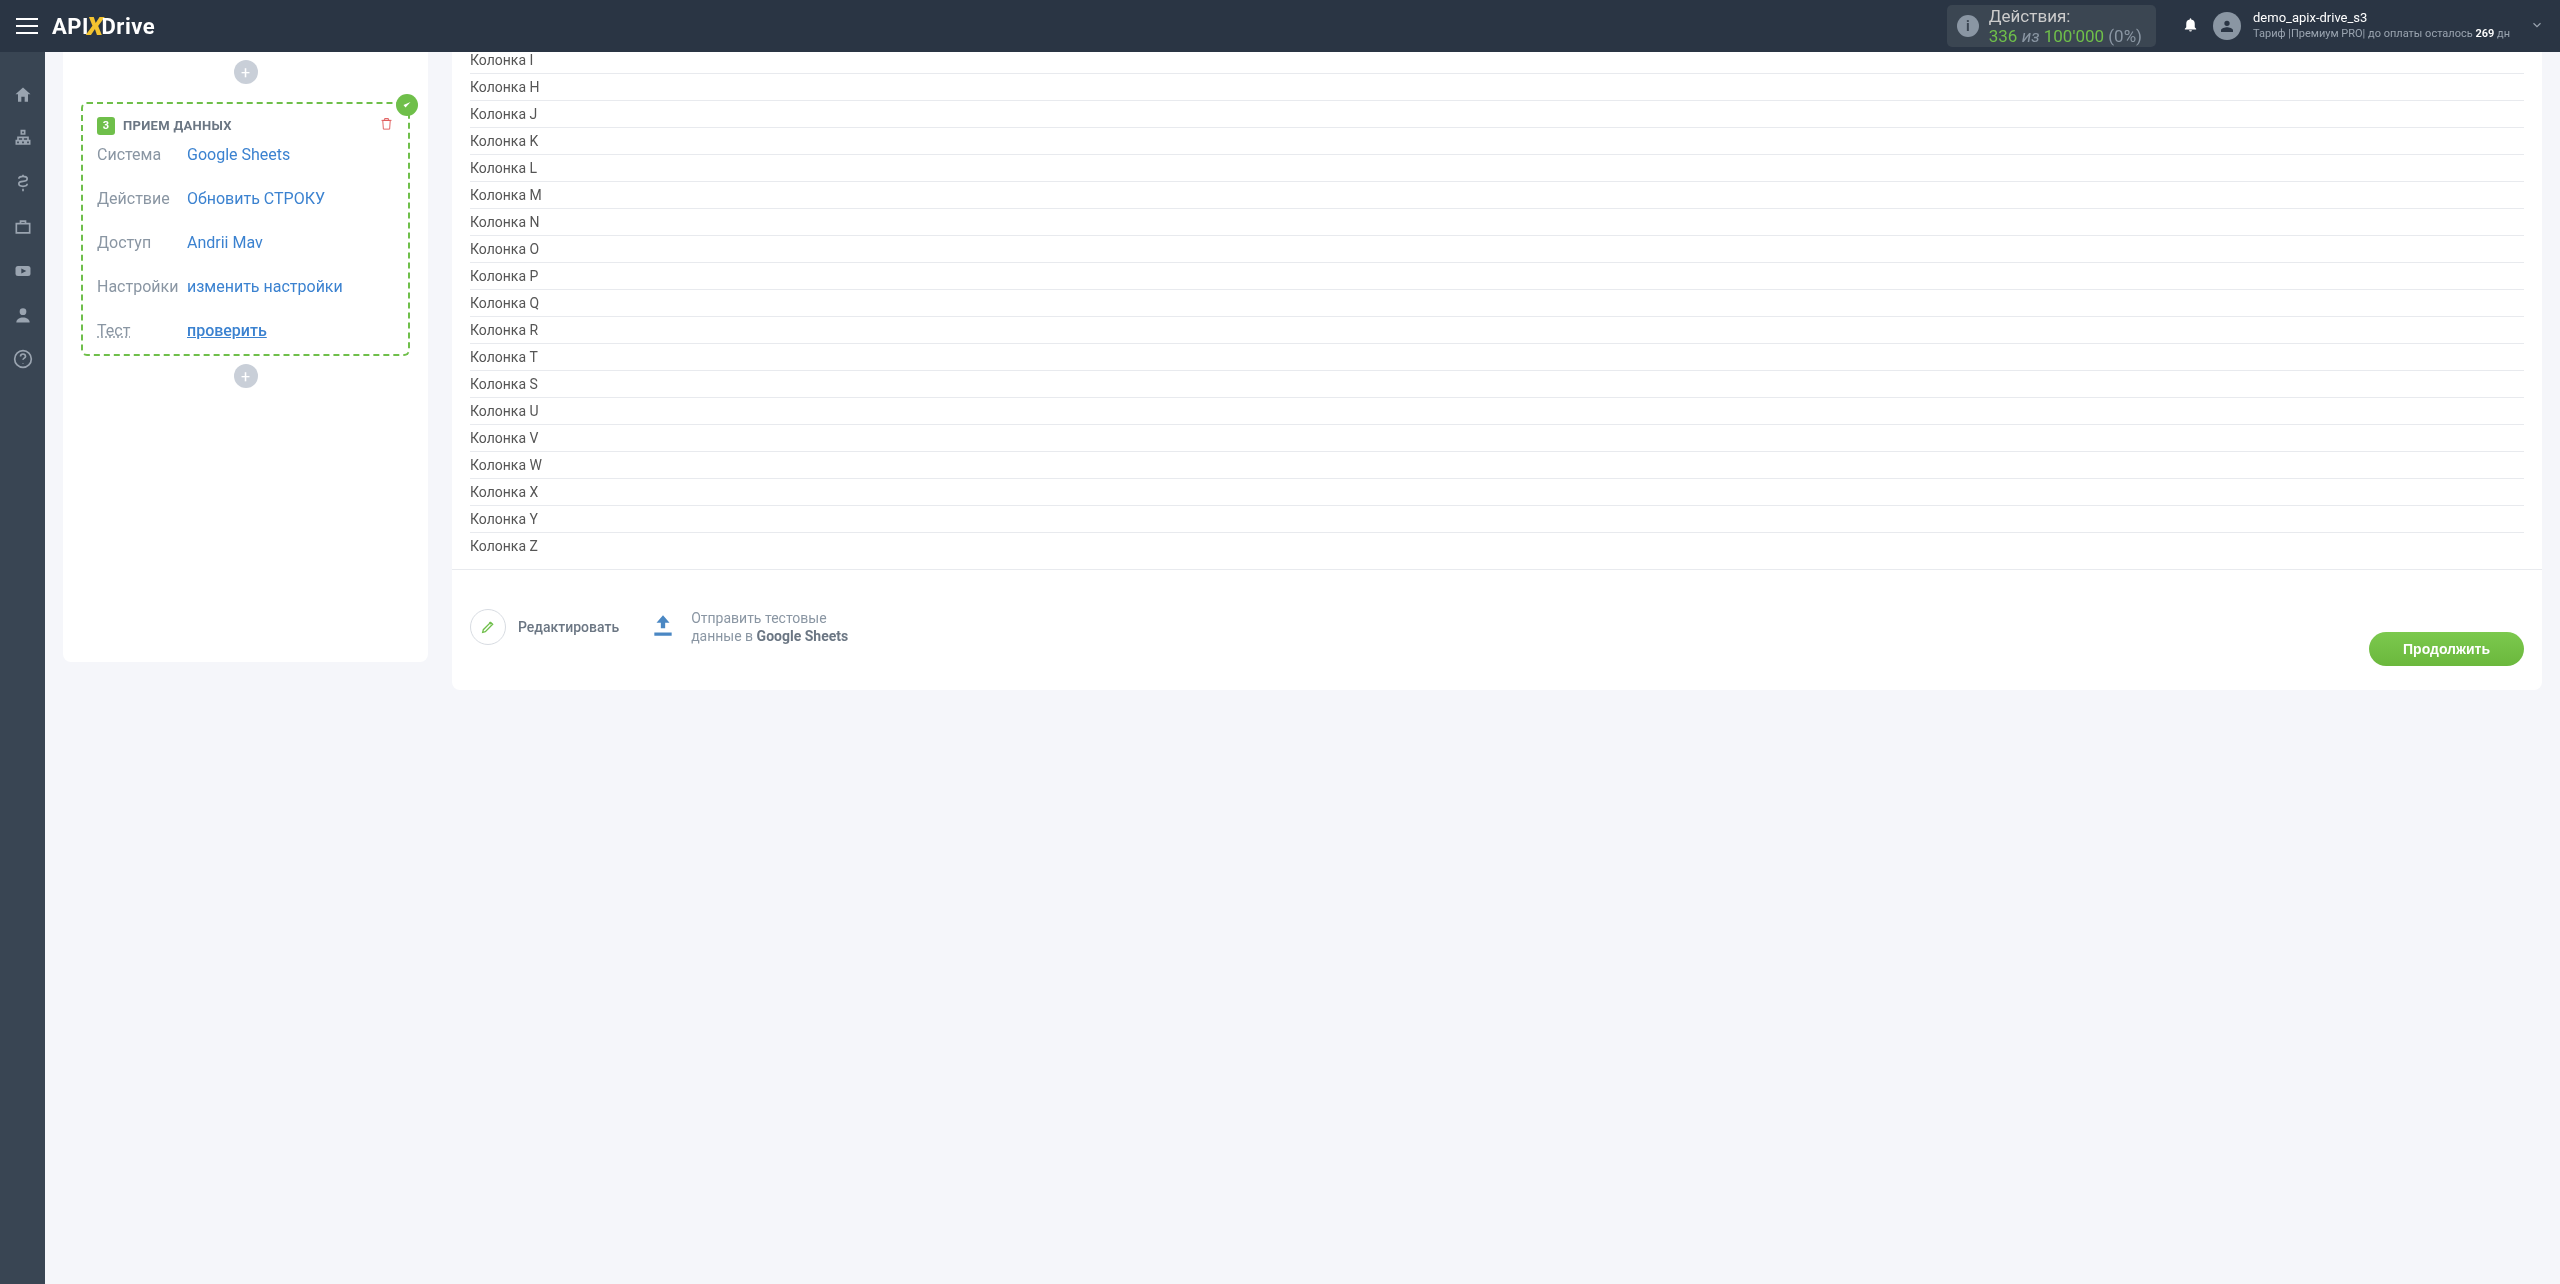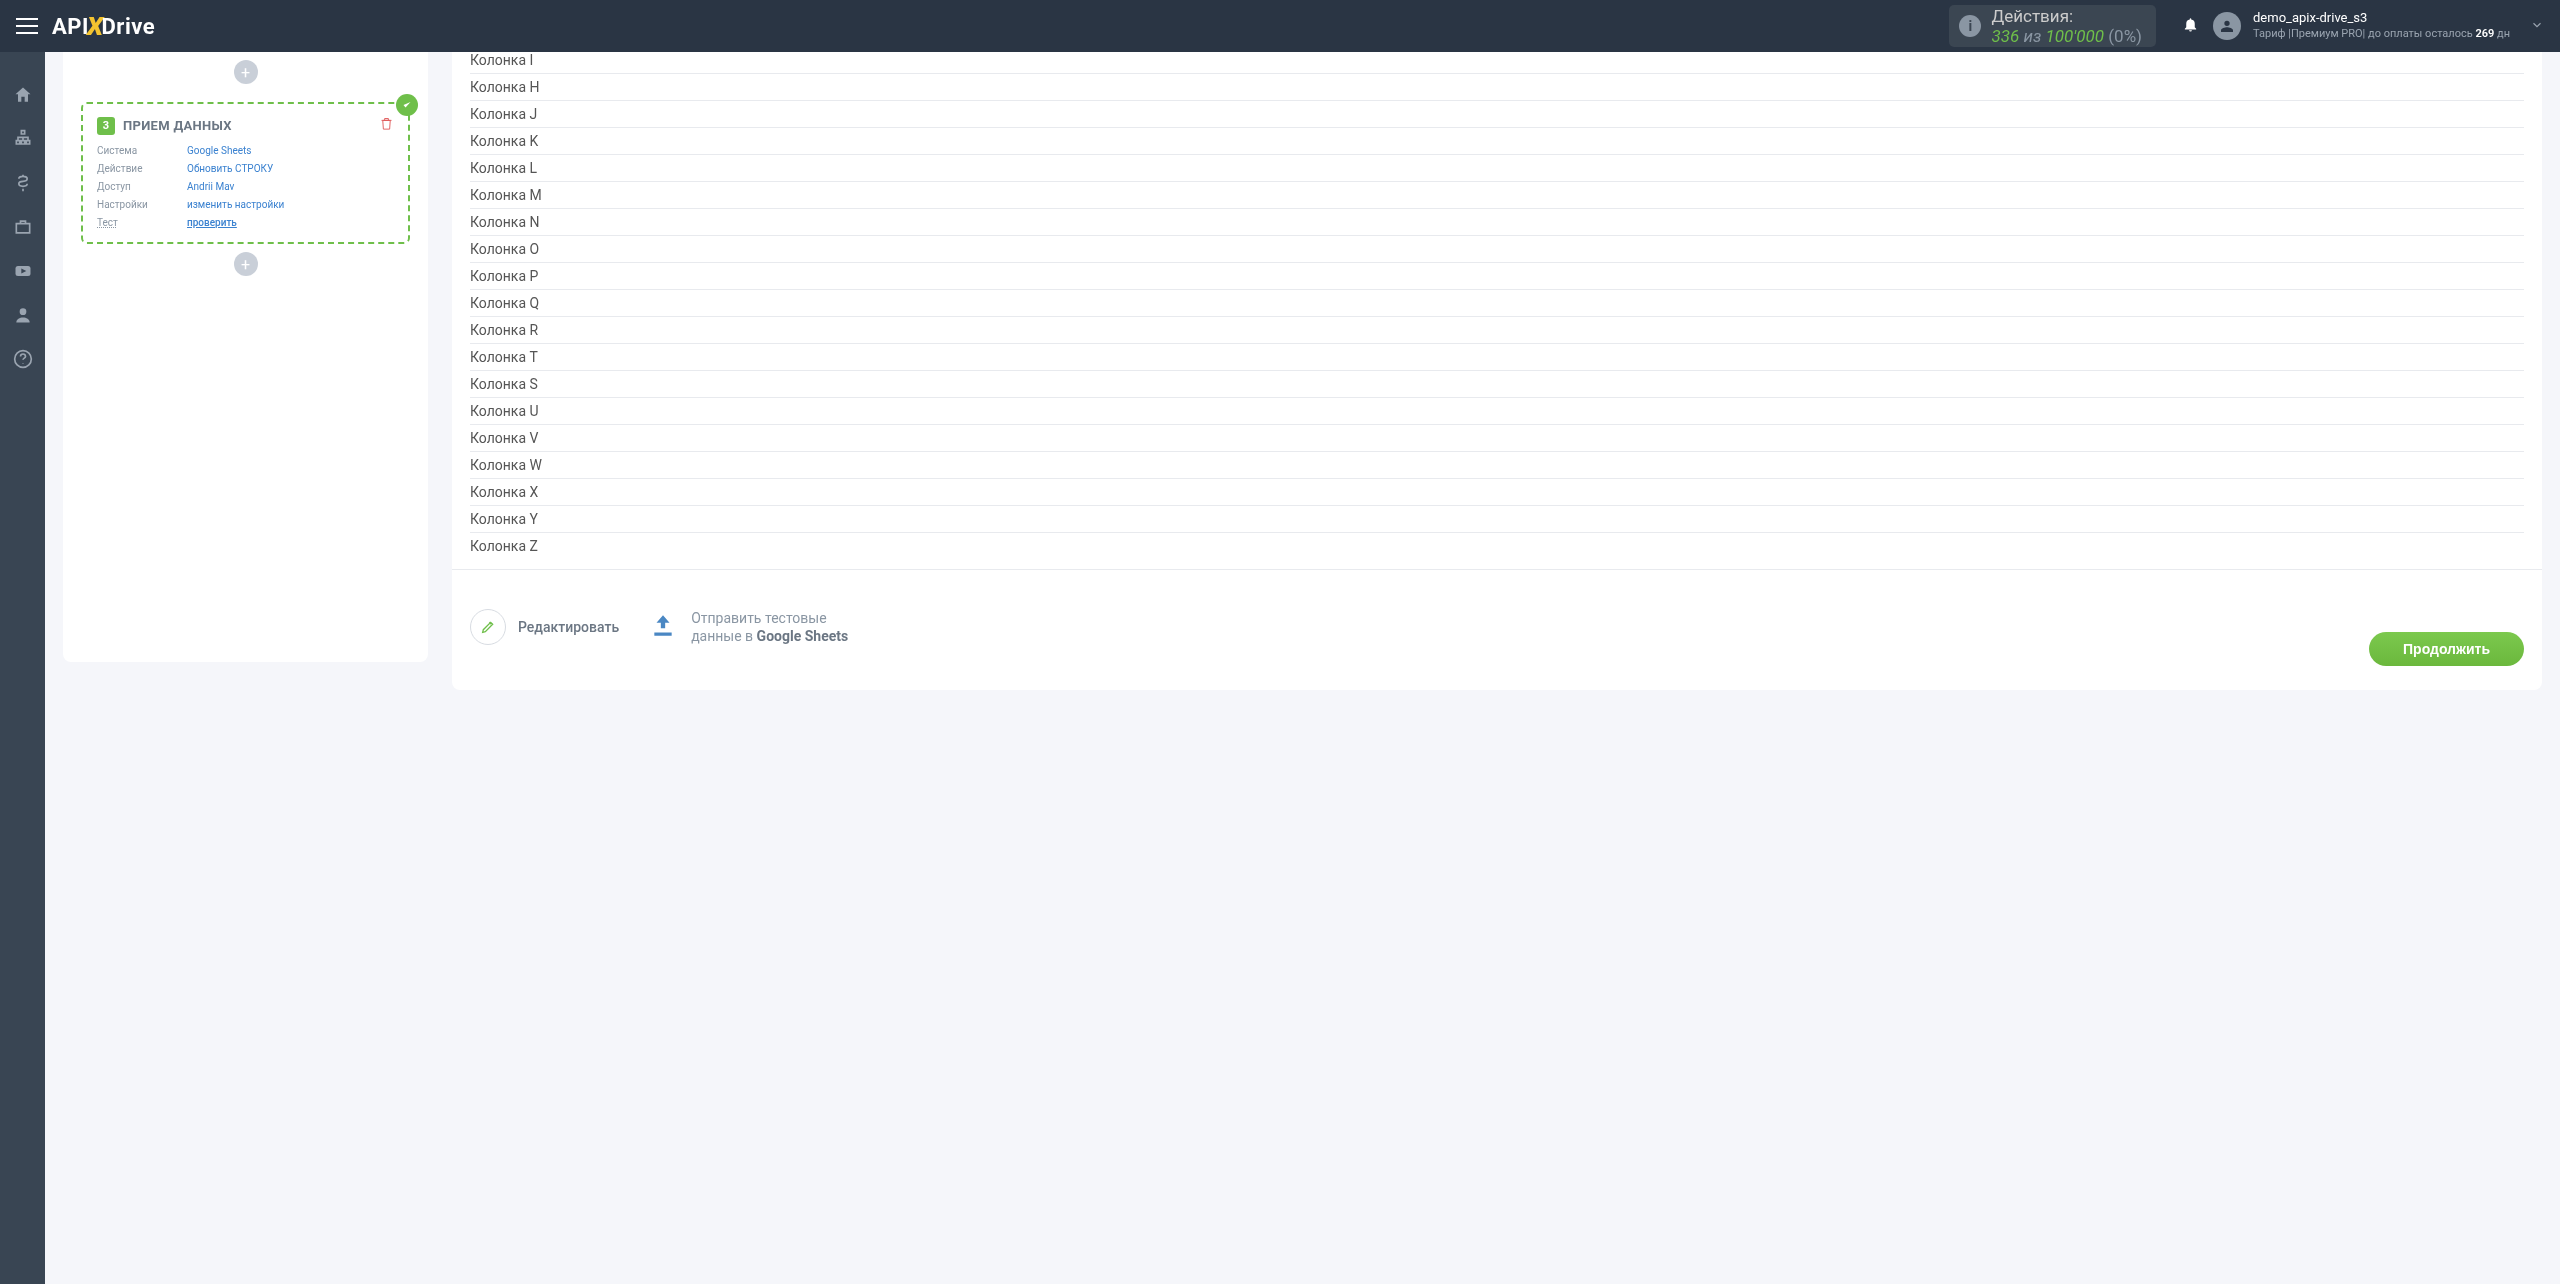--- a/index.html
+++ b/index.html
@@ -18,21 +18,21 @@
 .logo { font-weight: 700; font-size: 22px; letter-spacing: 0.5px; display: flex; align-items: center; }
 .logo .x { color: #f4c430; font-style: italic; font-weight: 900; font-size: 26px; margin: 0 -2px; }
 .topbar-spacer { flex: 1; }
 .actions-box {
   background: #3b4652; border-radius: 5px; height: 42px; padding: 4px 14px 4px 10px;
   display: flex; align-items: center; gap: 10px; margin-right: 12px;
 }
 .info-icon { width: 22px; height: 22px; background: #8a96a3; border-radius: 50%; display:flex; align-items:center; justify-content:center; color:#3b4652; font-weight:bold; font-size:14px; }
 .actions-text { font-size: 17px; line-height: 1.2; }
 .actions-text .line1 { color: #ccc; }
-.actions-text .line2 .g { color: #6fbf4a; font-style: italic; }
+.actions-text .line2 .g { color: #6fbf4a; }
 .actions-text .line2 .it { font-style: italic; color: #8a96a3; }
 .actions-text .line2 .pct { color: #8a96a3; }
 .bell { margin: 0 14px; color: #fff; font-size: 17px; cursor: pointer; }
 .user-block { display: flex; align-items: center; gap: 12px; margin-right: 0; }
 .avatar { width: 28px; height: 28px; background: #8a96a3; border-radius: 50%; display:flex; align-items:center; justify-content:center; }
 .avatar svg { width: 16px; height: 16px; fill: #2a3544; }
 .user-text { font-size: 13px; line-height: 1.3; }
 .user-text .name { color: #fff; }
 .user-text .plan { color: #9aa4b0; font-size: 11px; }
 .user-text .plan .days { color: #fff; font-weight: 600; }
@@ -58,21 +58,21 @@
 .step-badge-check {
   position: absolute; top: -10px; right: -10px; width: 22px; height: 22px; background: #6fbf4a; border-radius: 50%;
   display:flex; align-items:center; justify-content:center;
 }
 .step-badge-check svg { width: 12px; height: 12px; fill: #fff; }
 .step-head { display: flex; align-items: center; gap: 8px; margin-bottom: 10px; }
 .step-num { width: 18px; height: 18px; background: #6fbf4a; color: #fff; font-size: 11px; font-weight: bold; border-radius: 3px; display:flex; align-items:center; justify-content:center; }
 .step-title { color: #6b7683; font-weight: 700; font-size: 13px; letter-spacing: 0.3px; }
 .step-trash { margin-left: auto; cursor: pointer; }
 .step-trash svg { width: 15px; height: 15px; fill: #e05c5c; }
-.step-rows { display: grid; grid-template-columns: 90px 1fr; row-gap: 7px; font-size: 10px; }
+.step-rows { display: grid; grid-template-columns: 90px 1fr; row-gap: 25px; font-size: 16px; }
 .step-rows .k { color: #8a96a3; }
 .step-rows .v { color: #3b82d0; cursor: pointer; }
 .step-rows .k.u { text-decoration: underline dotted; }
 .step-rows .v.u { text-decoration: underline; font-weight: 500; }
 
 .right-col {
   flex: 1; background: #fff; border-radius: 0 0 8px 8px; padding: 0 0 24px; min-height: 610px;
   display: flex; flex-direction: column;
 }
 .col-list { padding: 0 18px; }

